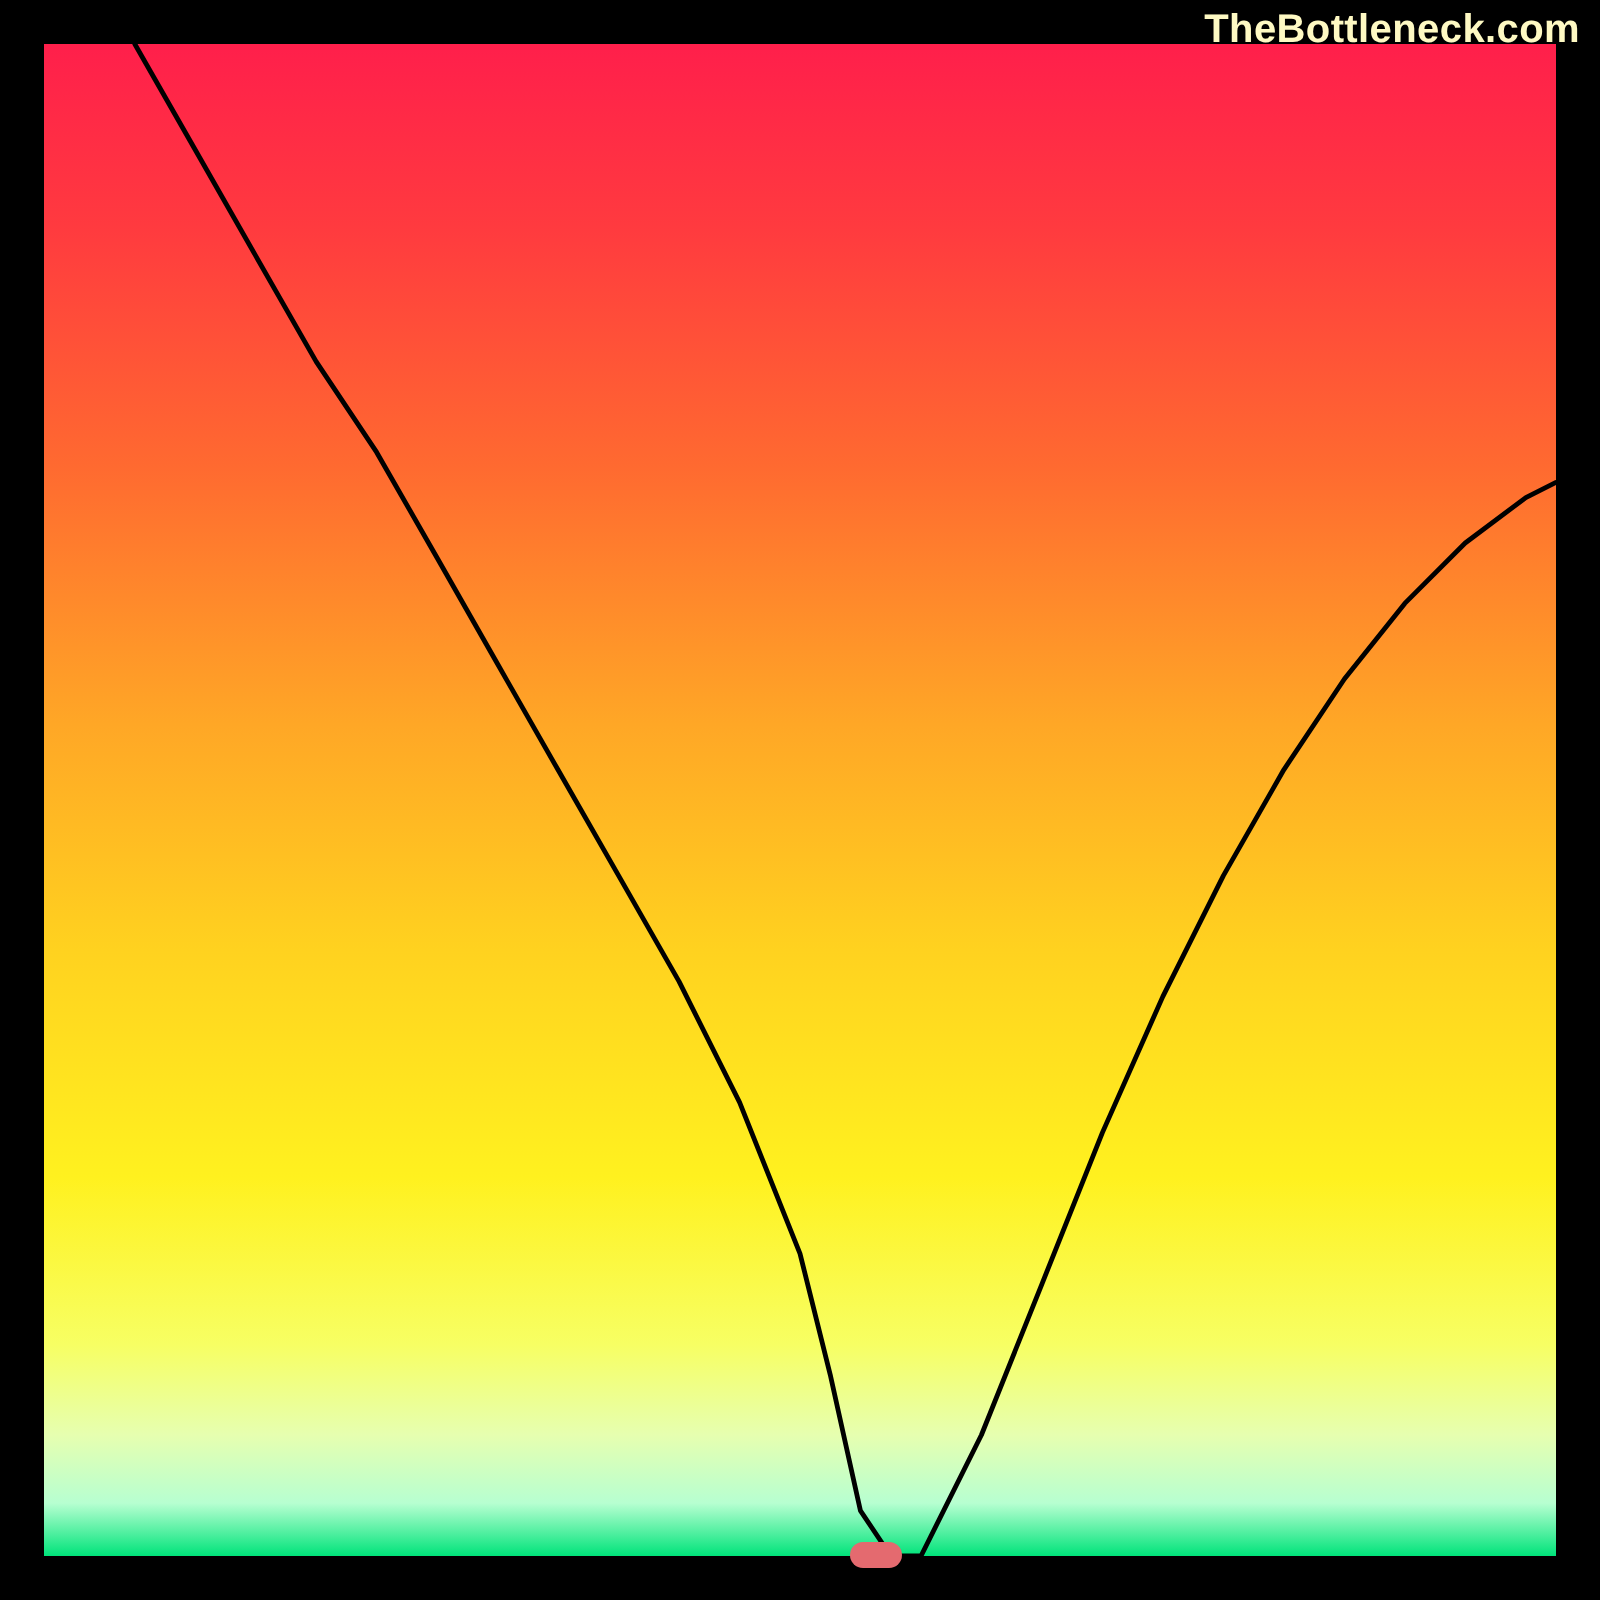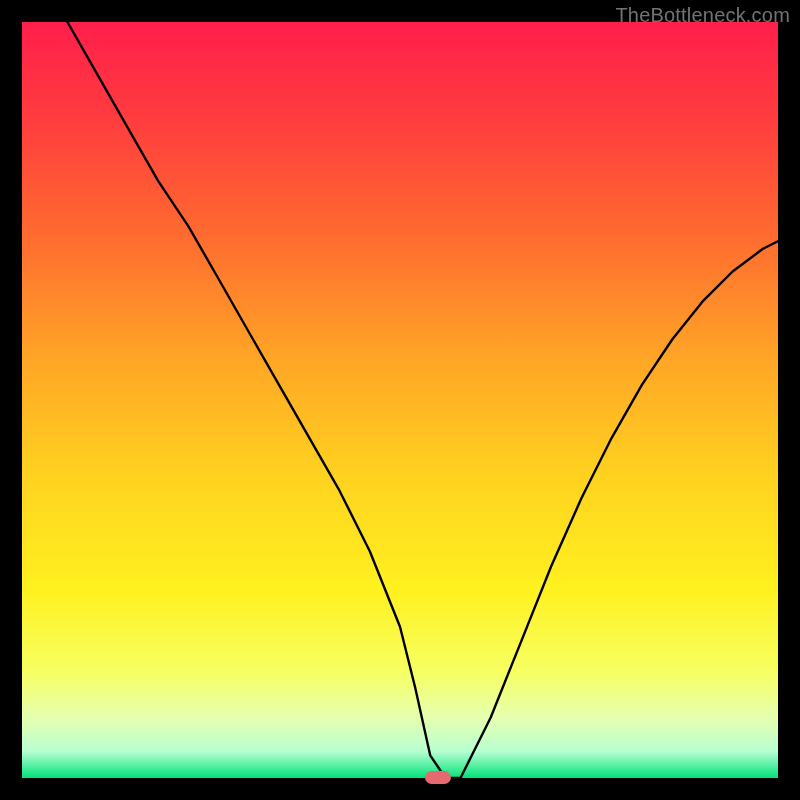--- a/index.html
+++ b/index.html
@@ -14,23 +14,23 @@
   .frame {
     position: relative;
     width: 800px;
     height: 800px;
     background: #000;
   }
   .watermark {
     position: absolute;
     top: 4px;
     right: 10px;
-    color: #737373;
+    color: #fef9c3;
     font-size: 20px;
-    font-weight: 400;
+    font-weight: 700;
     letter-spacing: 0.2px;
     z-index: 10;
   }
   .plot-area {
     position: absolute;
     left: 22px;
     top: 22px;
     width: 756px;
     height: 756px;
   }

